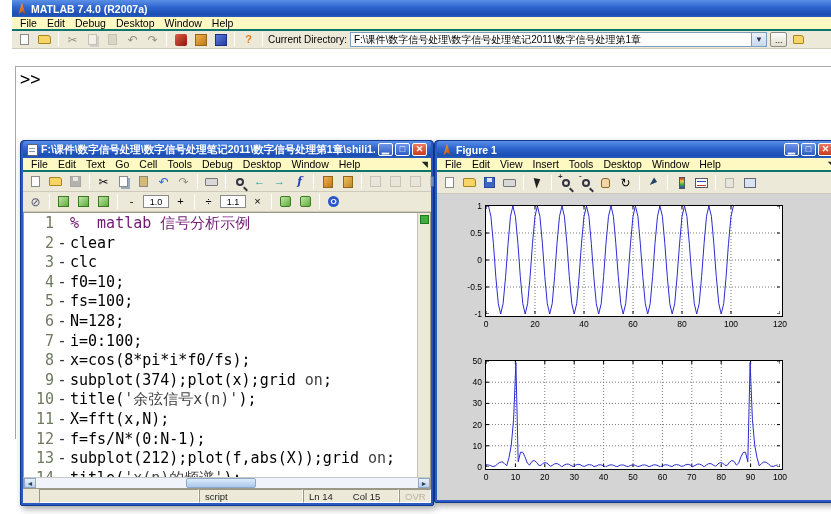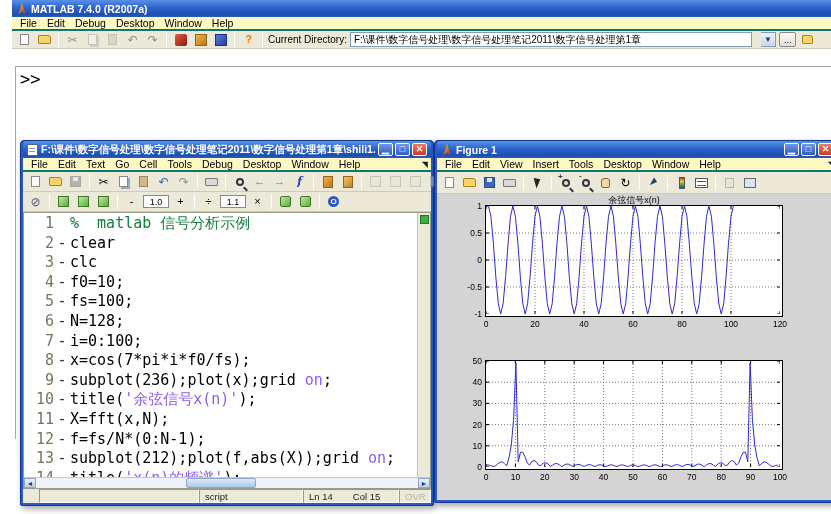--- a/index.html
+++ b/index.html
@@ -52,21 +52,21 @@
   .g-short{width:8px;height:8px;background:#fff;border:1px solid #444;font-size:7px;display:flex;align-items:center;justify-content:center;color:#135;}
   .g-info{width:11px;height:11px;border-radius:50%;background:#2a58c8;color:#fff;font-size:8px;font-weight:bold;display:flex;align-items:center;justify-content:center;}
   .glyph{font-size:12px;}
   .txtic{font-size:11px;font-weight:bold;}
 
   
   .main-titlebar{border-radius:0;}
   .mticon{width:12px;height:12px;flex:none;
     background:linear-gradient(135deg,#f4a02c 20%,#d2601a 60%,#8a2c08);clip-path:polygon(20% 100%,50% 0,80% 100%,50% 72%);}
   .main-toolbar{height:18px;}
-  .cd-combo{display:flex;align-items:flex-start;height:15px;gap:9px;}
+  .cd-combo{display:flex;align-items:flex-start;height:15px;}
   .cd-input{width:402px;height:15px;border:1px solid #7f9db9;background:#fff;font-size:10px;
     font-family:"Liberation Sans",sans-serif;padding:0 3px;color:#000;}
   .cd-drop{width:15px;height:15px;border:1px solid #7f9db9;border-left:none;background:linear-gradient(#eaf2fb,#c8d8ee);font-size:8px;display:flex;align-items:center;justify-content:center;color:#335;}
   .btn3d{height:15px;border:1px solid #8a8a8a;background:linear-gradient(#fdfdfb,#e2dfcf);font-size:9px;padding:0 4px;display:flex;align-items:center;border-radius:2px;}
   .shortcutbar{background:#ece9d8;display:flex;align-items:center;gap:5px;padding:0 5px;height:14px;
     font-size:9.5px;border-bottom:1px solid #cfcabc;}
   .command-window{position:absolute;left:3px;right:0;top:66px;bottom:0;background:#fff;
     border-left:1px solid #a8a8a8;border-top:1px solid #a8a8a8;}
   .prompt{position:absolute;left:4px;top:2px;font-family:"DejaVu Sans Mono",monospace;
     font-size:17px;color:#000;}
@@ -86,22 +86,22 @@
     text-align:center;line-height:12px;}
   .stack-box{display:flex;align-items:center;gap:3px;margin-left:2px;font-size:9.5px;color:#888;}
   .stack-dd{width:44px;height:14px;border:1px solid #b0ab94;background:#f2efe2;color:#aaa;
     font-size:9px;display:flex;align-items:center;padding:0 2px;justify-content:space-between;}
   .code-wrap{flex:1;display:flex;background:#fff;border:1px solid #9a9a8a;border-bottom:none;overflow:hidden;position:relative;}
   .code-lines{flex:1;font-family:"DejaVu Sans Mono",monospace;font-size:15px;line-height:19.6px;padding-top:1px;}
   .cl{display:flex;white-space:pre;}
   .ln{width:30px;text-align:right;color:#6e7a5e;flex:none;}
   .dash{width:16px;text-align:center;color:#333;flex:none;}
   .ct{white-space:pre;}
-  .c-com{color:#15803d;}
-  .c-str{color:#8b5cf6;}
+  .c-com{color:#701a75;}
+  .c-str{color:#404040;}
   .c-code{color:#000;}
   .mlint-strip{width:13px;background:#ece9d8;border-left:1px solid #c8c4b0;flex:none;position:relative;}
   .mlint-ok{position:absolute;top:2px;left:2px;width:9px;height:9px;background:#3fae3f;border:1px solid #1f7a1f;}
   .hscroll{height:12px;background:#f0f4fa;border:1px solid #9a9a8a;border-top:1px solid #c8c8c8;display:flex;align-items:stretch;}
   .harrow{width:12px;background:linear-gradient(#eaf2fb,#bcd0ea);border:1px solid #8fa8c8;font-size:7px;color:#246;display:flex;align-items:center;justify-content:center;}
   .hthumb{width:70px;margin-left:150px;background:linear-gradient(#dcebfb,#aac8ea);border:1px solid #8fa8c8;border-radius:2px;}
   .ed-status{height:14px;background:#ece9d8;display:flex;align-items:stretch;font-size:9.5px;color:#222;padding-left:16px;}
   .st-seg{border:1px solid;border-color:#9a9684 #fff #fff #9a9684;display:flex;align-items:center;padding:0 5px;gap:10px;}
   .st-spacer{flex:1;border:1px solid;border-color:#9a9684 #fff #fff #9a9684;}
   .st-ovr{color:#b8b4a0;}
@@ -326,22 +326,22 @@
       </div>
       <div class="code-wrap">
         <div class="code-lines">
             <div class="cl"><span class="ln">1</span><span class="dash"></span><span class="ct"><span class="c-com">%  matlab 信号分析示例</span></span></div>
             <div class="cl"><span class="ln">2</span><span class="dash">-</span><span class="ct"><span class="c-code">clear</span></span></div>
             <div class="cl"><span class="ln">3</span><span class="dash">-</span><span class="ct"><span class="c-code">clc</span></span></div>
             <div class="cl"><span class="ln">4</span><span class="dash">-</span><span class="ct"><span class="c-code">f0=10;</span></span></div>
             <div class="cl"><span class="ln">5</span><span class="dash">-</span><span class="ct"><span class="c-code">fs=100;</span></span></div>
             <div class="cl"><span class="ln">6</span><span class="dash">-</span><span class="ct"><span class="c-code">N=128;</span></span></div>
             <div class="cl"><span class="ln">7</span><span class="dash">-</span><span class="ct"><span class="c-code">i=0:100;</span></span></div>
-            <div class="cl"><span class="ln">8</span><span class="dash">-</span><span class="ct"><span class="c-code">x=cos(7*pi*i*f0/fs);</span></span></div>
-            <div class="cl"><span class="ln">9</span><span class="dash">-</span><span class="ct"><span class="c-code">subplot(236);plot(x);grid </span><span class="c-str">on</span><span class="c-code">;</span></span></div>
+            <div class="cl"><span class="ln">8</span><span class="dash">-</span><span class="ct"><span class="c-code">x=cos(8*pi*i*f0/fs);</span></span></div>
+            <div class="cl"><span class="ln">9</span><span class="dash">-</span><span class="ct"><span class="c-code">subplot(374);plot(x);grid </span><span class="c-str">on</span><span class="c-code">;</span></span></div>
             <div class="cl"><span class="ln">10</span><span class="dash">-</span><span class="ct"><span class="c-code">title(</span><span class="c-str">'余弦信号x(n)'</span><span class="c-code">);</span></span></div>
             <div class="cl"><span class="ln">11</span><span class="dash">-</span><span class="ct"><span class="c-code">X=fft(x,N);</span></span></div>
             <div class="cl"><span class="ln">12</span><span class="dash">-</span><span class="ct"><span class="c-code">f=fs/N*(0:N-1);</span></span></div>
             <div class="cl"><span class="ln">13</span><span class="dash">-</span><span class="ct"><span class="c-code">subplot(212);plot(f,abs(X));grid </span><span class="c-str">on</span><span class="c-code">;</span></span></div>
             <div class="cl"><span class="ln">14</span><span class="dash">-</span><span class="ct"><span class="c-code">title(</span><span class="c-str">'x(n)的频谱'</span><span class="c-code">);</span></span></div>
           </div>
         <div class="mlint-strip">
           <span class="mlint-ok"></span>
         </div>
       </div>
@@ -432,21 +432,20 @@
         <span class="sep"></span>
         <span class="ic dis">
             <span class="g-ptool" style="width:9px;"></span>
           </span>
         <span class="ic">
             <span class="g-ptool"></span>
           </span>
       </div>
       <div class="fig-client">
         <div class="axwrap" id="axes1">
-          <div class="ax-title">余弦信号x(n)</div>
           <div class="plotbox">
               <svg width="294" height="108">
                 <line x1="49" y1="0" x2="49" y2="108" stroke="#7a7a7a" stroke-width="1" stroke-dasharray="1,2"></line>
                 <line x1="98" y1="0" x2="98" y2="108" stroke="#7a7a7a" stroke-width="1" stroke-dasharray="1,2"></line>
                 <line x1="147" y1="0" x2="147" y2="108" stroke="#7a7a7a" stroke-width="1" stroke-dasharray="1,2"></line>
                 <line x1="196" y1="0" x2="196" y2="108" stroke="#7a7a7a" stroke-width="1" stroke-dasharray="1,2"></line>
                 <line x1="245" y1="0" x2="245" y2="108" stroke="#7a7a7a" stroke-width="1" stroke-dasharray="1,2"></line>
                 <line x1="0" y1="81" x2="294" y2="81" stroke="#7a7a7a" stroke-width="1" stroke-dasharray="1,2"></line>
                 <line x1="0" y1="54" x2="294" y2="54" stroke="#7a7a7a" stroke-width="1" stroke-dasharray="1,2"></line>
                 <line x1="0" y1="27" x2="294" y2="27" stroke="#7a7a7a" stroke-width="1" stroke-dasharray="1,2"></line>

